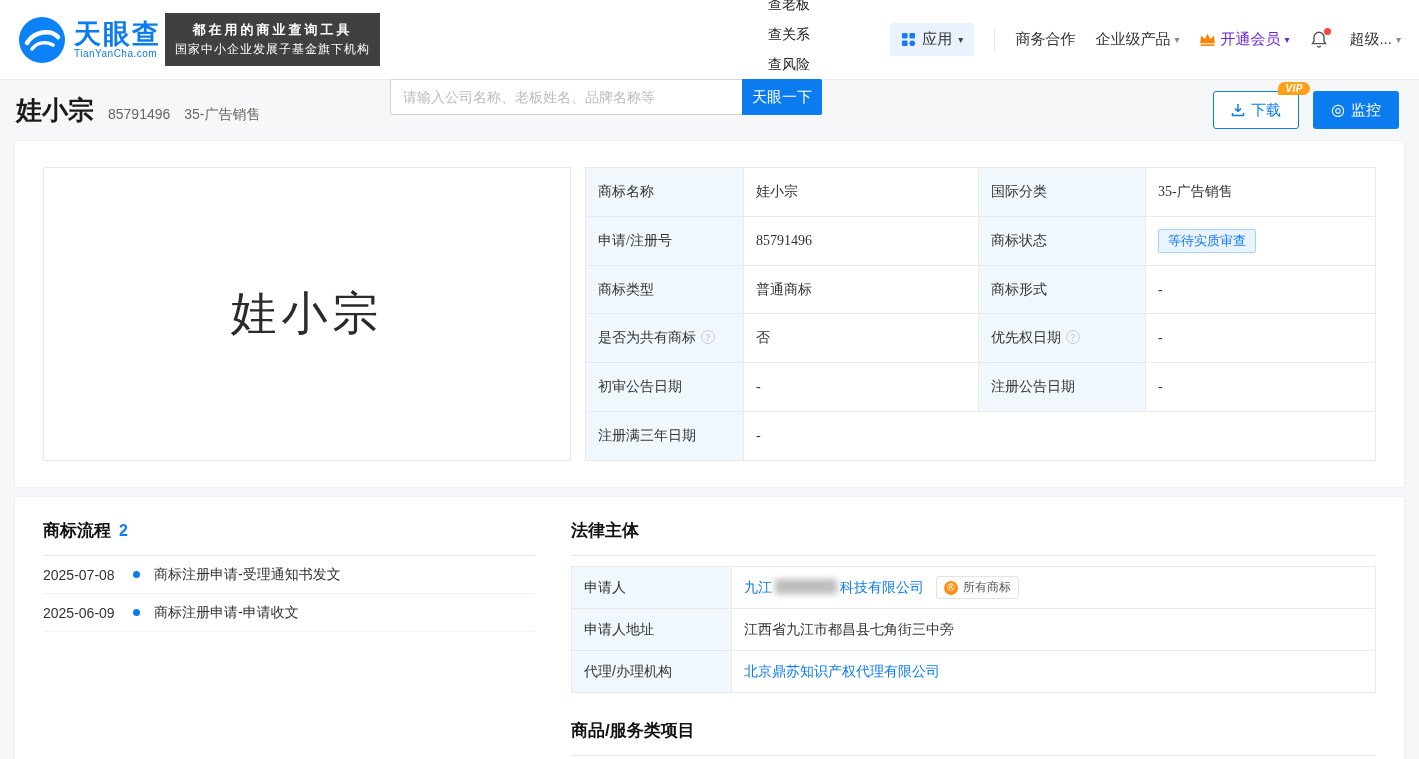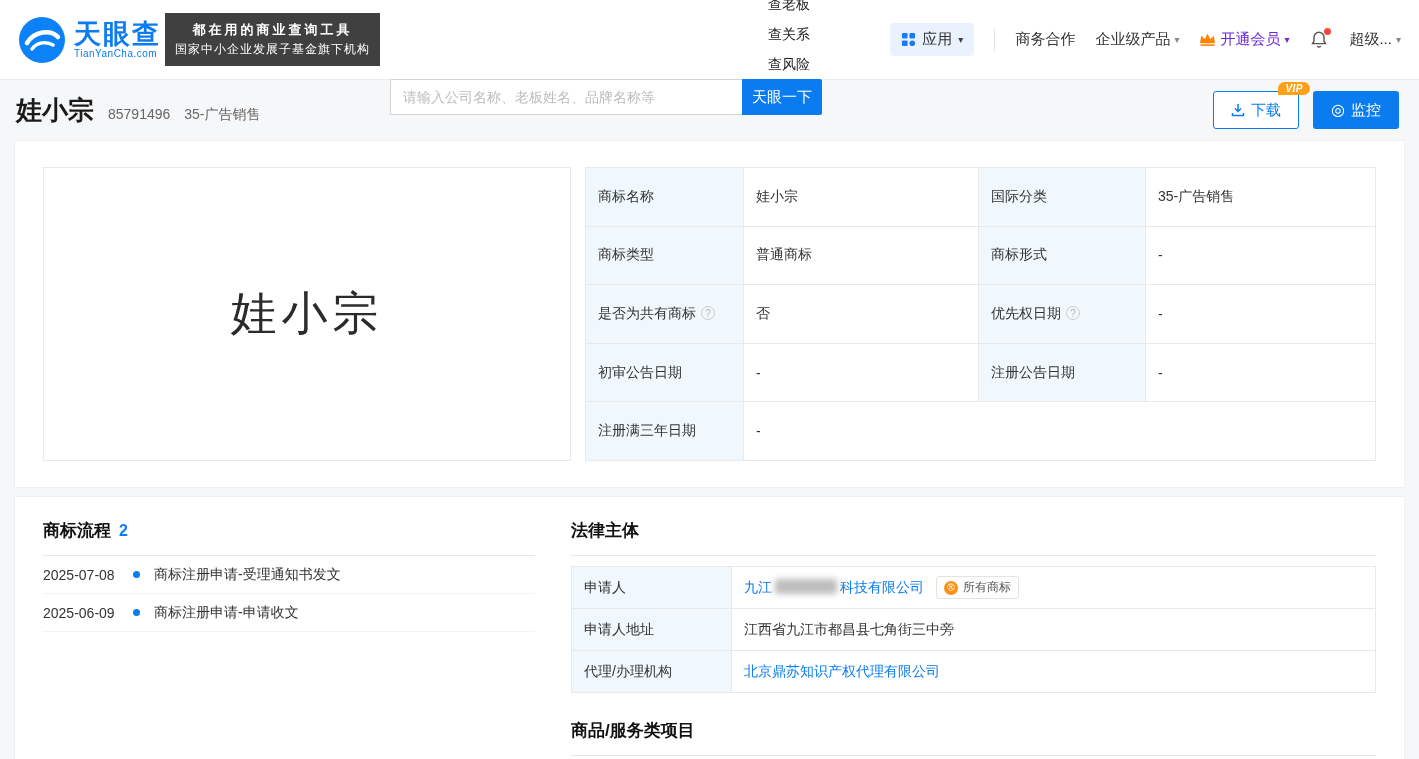--- a/index.html
+++ b/index.html
@@ -68,21 +68,21 @@
   
   .card { background:#fff; border:1px solid #f0f0f0; margin:0 14px; }
   .main-card { display:flex; padding:26px 28px; gap:14px; }
   .tm-image {
     width:528px; height:294px; border:1px solid #e9e9e9; flex:none;
     display:flex; align-items:center; justify-content:center;
     font-size:46px; color:#2b2b2b; letter-spacing:5px; font-weight:500;
   }
   table { border-collapse:collapse; }
   .detail-table { flex:1; font-size:14px; color:#333; }
-  .detail-table td { border:1px solid #e9e9e9; height:42px; padding:0 12px; }
+  .detail-table td { border:1px solid #e9e9e9; height:42px; padding:0 12px;font-family:Liberation Serif, serif; }
   td.lbl { background:#f0f8fe; color:#333; }
   .c-label { width:158px; } .c-val1 { width:235px; } .c-label2 { width:167px; }
   .status-badge {
     color:#1a7af8; background:#e9f4ff; border:1px solid #a6d2ff;
     padding:2px 9px; font-size:13px; border-radius:2px; display:inline-block;
   }
   .help {
     display:inline-block; width:14px; height:14px; border-radius:50%;
     border:1px solid #ccc; color:#b5b5b5; font-size:10px; line-height:13px;
     text-align:center; margin-left:5px; vertical-align:1px;
@@ -224,20 +224,28 @@
         <col class="c-val1">
         <col class="c-label2">
         <col>
       </colgroup>
     <tbody>
         <tr>
       <td class="lbl">商标名称</td>
       <td>娃小宗</td>
       <td class="lbl">国际分类</td>
       <td>35-广告销售</td>
+    </tr>
+    <tr>
+      <td class="lbl">申请/注册号</td>
+      <td>85791496</td>
+      <td class="lbl">商标状态</td>
+      <td>
+        <span class="status-badge">等待实质审查</span>
+      </td>
     </tr>
     <tr>
       <td class="lbl">商标类型</td>
       <td>普通商标</td>
       <td class="lbl">商标形式</td>
       <td>-</td>
     </tr>
     <tr>
       <td class="lbl">
         <span>是否为共有商标</span><span class="help">?</span>

